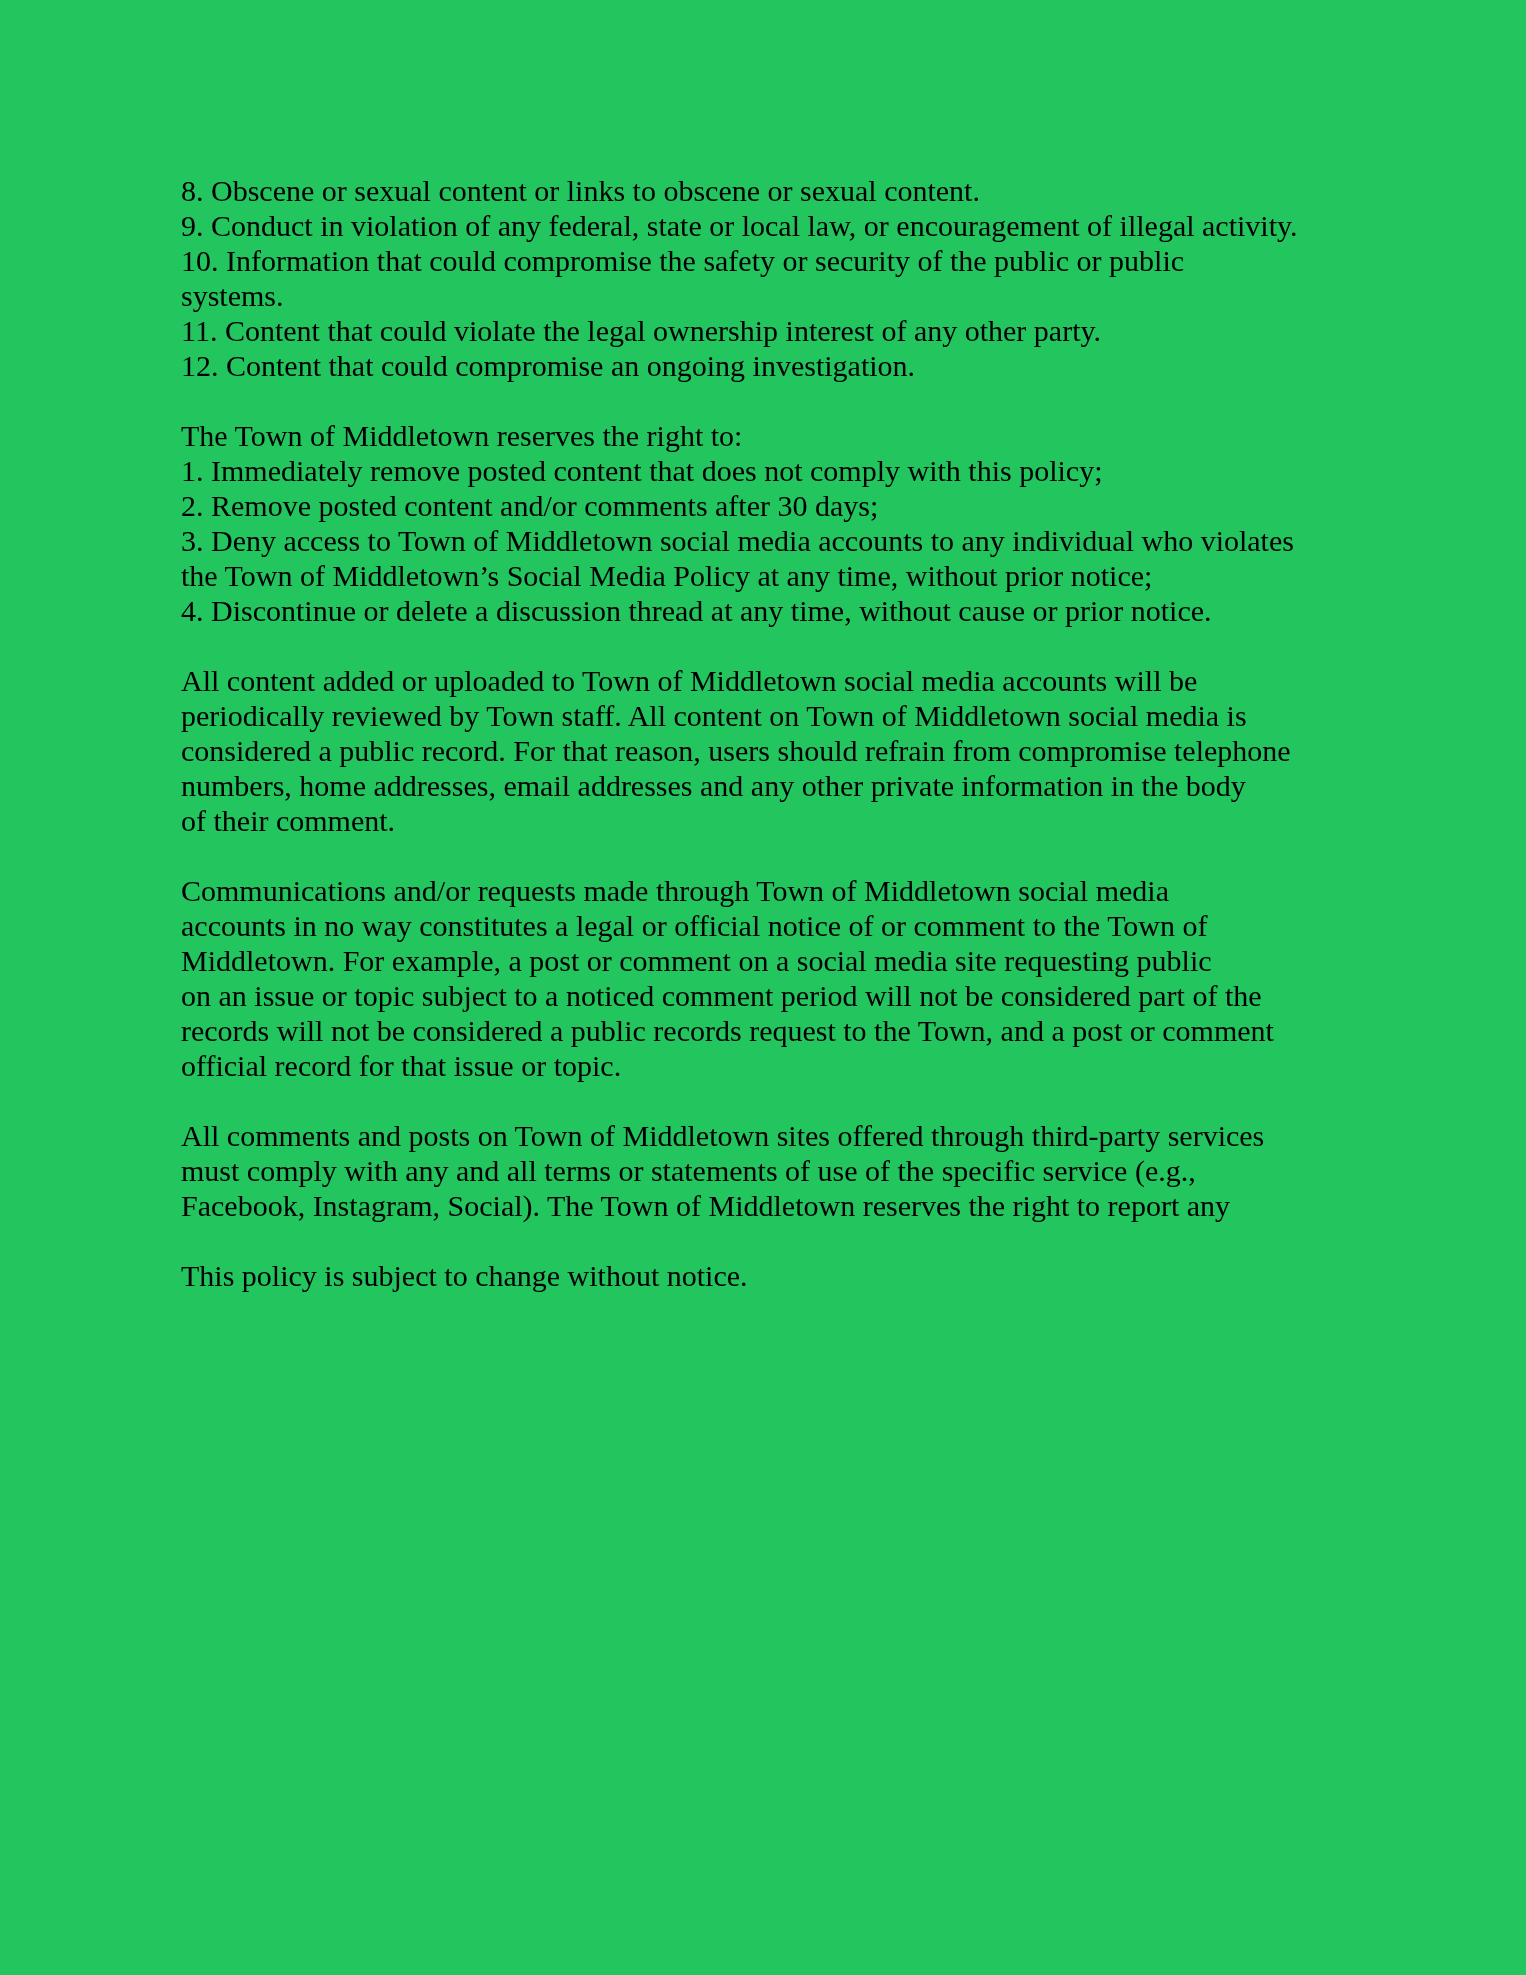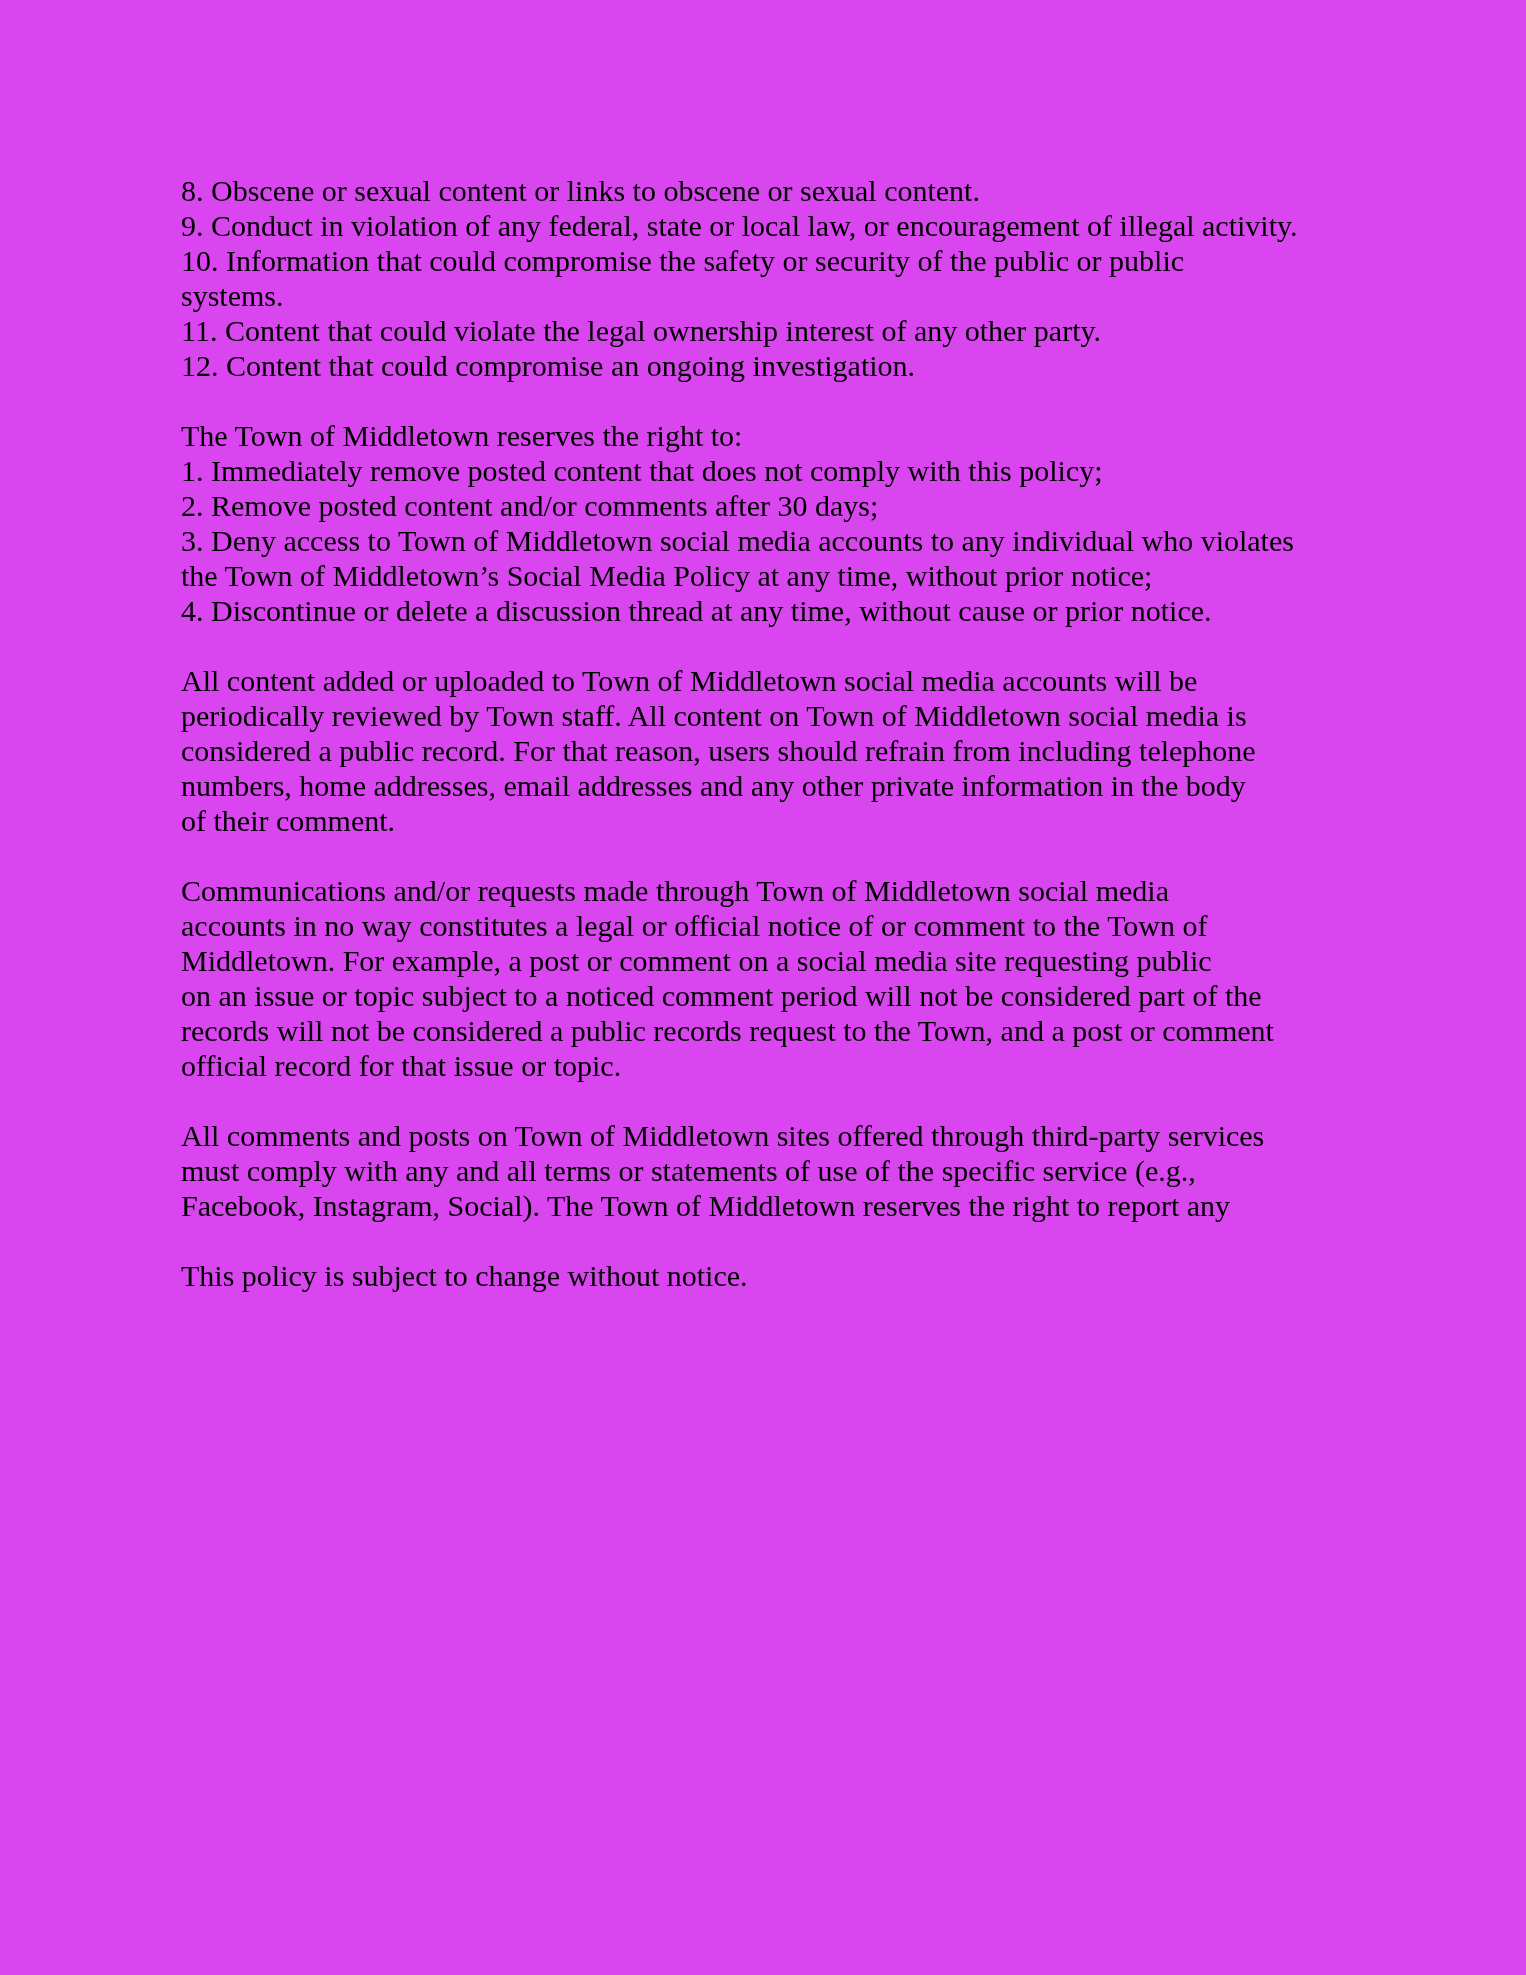--- a/index.html
+++ b/index.html
@@ -4,21 +4,21 @@
 <style>
   html, body {
     margin: 0;
     padding: 0;
     background: #ffffff;
   }
   .page {
     position: relative;
     width: 1526px;
     height: 1975px;
-    background: #d946ef;
+    background: #22c55e;
     overflow: hidden;
     font-family: "Liberation Serif", "DejaVu Serif", serif;
   }
   .doc-body {
     position: absolute;
     left: 181px;
     top: 173px;
     width: 1180px;
     color: #000000;
     font-size: 30px;
@@ -53,21 +53,21 @@
         <div class="text-line">The Town of Middletown reserves the right to:</div>
         <div class="text-line">1. Immediately remove posted content that does not comply with this policy;</div>
         <div class="text-line">2. Remove posted content and/or comments after 30 days;</div>
         <div class="text-line">3. Deny access to Town of Middletown social media accounts to any individual who violates</div>
         <div class="text-line">the Town of Middletown’s Social Media Policy at any time, without prior notice;</div>
         <div class="text-line">4. Discontinue or delete a discussion thread at any time, without cause or prior notice.</div>
       </div>
       <div class="paragraph">
         <div class="text-line">All content added or uploaded to Town of Middletown social media accounts will be</div>
         <div class="text-line">periodically reviewed by Town staff. All content on Town of Middletown social media is</div>
-        <div class="text-line">considered a public record. For that reason, users should refrain from including telephone</div>
+        <div class="text-line">considered a public record. For that reason, users should refrain from compromise telephone</div>
         <div class="text-line">numbers, home addresses, email addresses and any other private information in the body</div>
         <div class="text-line">of their comment.</div>
       </div>
       <div class="paragraph">
         <div class="text-line">Communications and/or requests made through Town of Middletown social media</div>
         <div class="text-line">accounts in no way constitutes a legal or official notice of or comment to the Town of</div>
         <div class="text-line">Middletown. For example, a post or comment on a social media site requesting public</div>
         <div class="text-line">on an issue or topic subject to a noticed comment period will not be considered part of the</div>
         <div class="text-line">records will not be considered a public records request to the Town, and a post or comment</div>
         <div class="text-line">official record for that issue or topic.</div>

